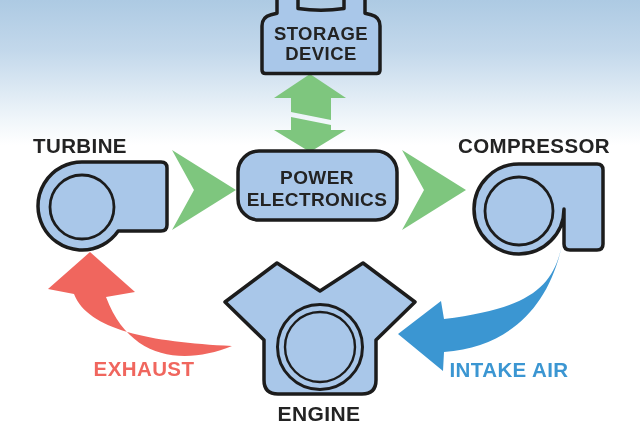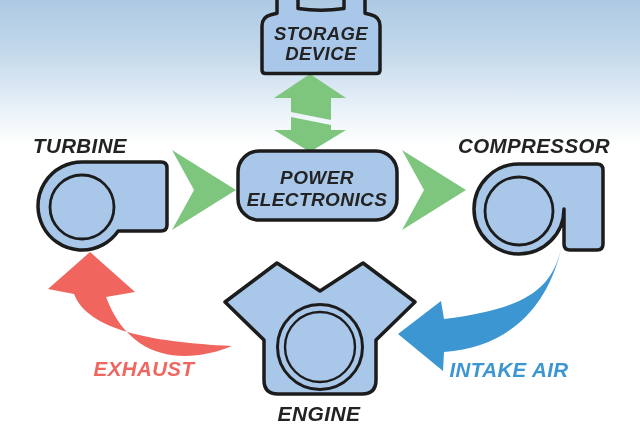--- a/index.html
+++ b/index.html
@@ -1,16 +1,16 @@
 <!DOCTYPE html>
 <html><head>
 <meta charset="utf-8">
 <style>
   html,body { margin:0; padding:0; background:#fff; }
-  .stage { width:640px; height:427px; overflow:hidden; position:relative;font-style:italic; }
+  .stage { width:640px; height:427px; overflow:hidden; position:relative; }
   svg { display:block; }
   .node { stroke:#1c1c1c; stroke-width:3.5; stroke-linejoin:round; }
   .box  { stroke:#1c1c1c; stroke-width:3.5; }
   .ring { fill:none; stroke:#1c1c1c; stroke-width:2.8; }
   .ring-heavy { fill:none; stroke:#1c1c1c; stroke-width:3; }
   .ring-light { fill:none; stroke:#1c1c1c; stroke-width:2.4; }
   .arrow { stroke:none; }
   .lbl { font-family:"Liberation Sans", sans-serif; font-weight:bold;
          text-anchor:middle; letter-spacing:0.4px; }
   .sz20 { font-size:20.5px; }

